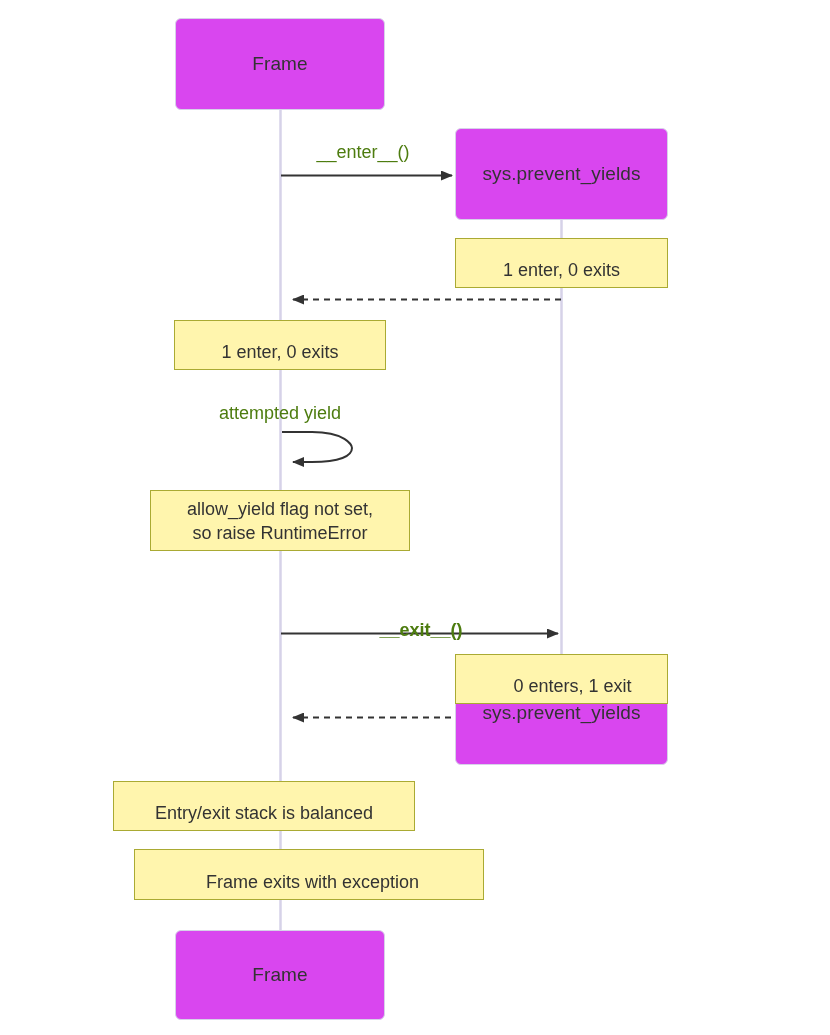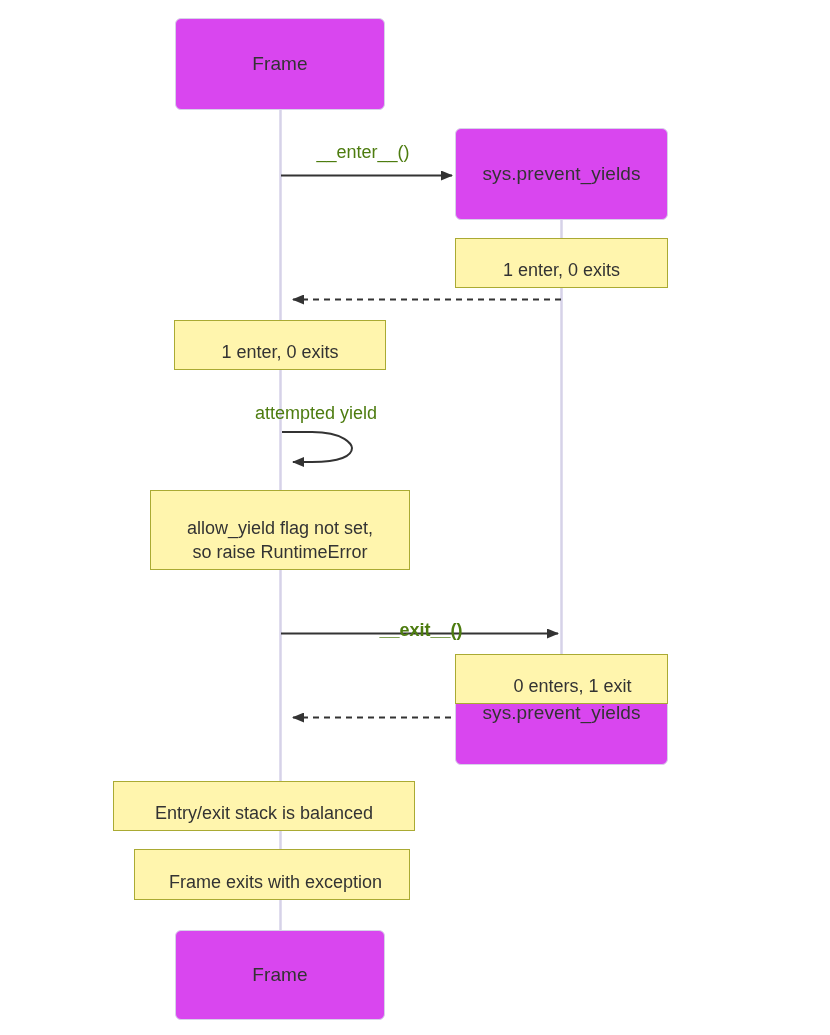--- a/index.html
+++ b/index.html
@@ -130,42 +130,42 @@
   <div class="msg-label z-front" style="left:363px; top:142px;">__enter__()</div>
 
   <div class="note z-front" style="left:455px; top:238px; width:213px; height:50px;">
     <span class="note-text">1 enter, 0 exits</span>
   </div>
 
   <div class="note z-front" style="left:174px; top:320px; width:212px; height:50px;">
     <span class="note-text">1 enter, 0 exits</span>
   </div>
 
-  <div class="msg-label z-front" style="left:280px; top:403px;margin-left:36px;">attempted yield</div>
+  <div class="msg-label z-front" style="left:280px; top:403px;">attempted yield</div>
 
-  <div class="note z-front" style="left:150px; top:490px; width:260px; height:80px;">
+  <div class="note z-front" style="left:150px; top:490px; width:260px; height:61px;">
     <span class="note-text">allow_yield flag not set,
 so raise RuntimeError</span>
   </div>
 
   <div class="msg-label z-front" style="left:421px; top:620px;font-weight:bold;">__exit__()</div>
 
   <div class="actor-box label-top z-back" style="left:455px; top:673px; width:213px; height:92px;">
     <span class="actor-label">sys.prevent_yields</span>
   </div>
 
   <div class="note z-front" style="left:455px; top:654px; width:213px; height:50px;padding-left:32px;">
     <span class="note-text">0 enters, 1 exit</span>
   </div>
 
   <div class="note z-front" style="left:113px; top:781px; width:302px; height:50px;">
     <span class="note-text">Entry/exit stack is balanced</span>
   </div>
 
-  <div class="note z-front" style="left:134px; top:849px; width:276px; height:51px;padding-left:17px;">
+  <div class="note z-front" style="left:134px; top:849px; width:350px; height:51px;padding-left:17px;">
     <span class="note-text">Frame exits with exception</span>
   </div>
 
   <div class="actor-box z-mid" style="left:175px; top:930px; width:210px; height:90px;">
     <span class="actor-label">Frame</span>
   </div>
 
 </div>
 
 </body></html>

